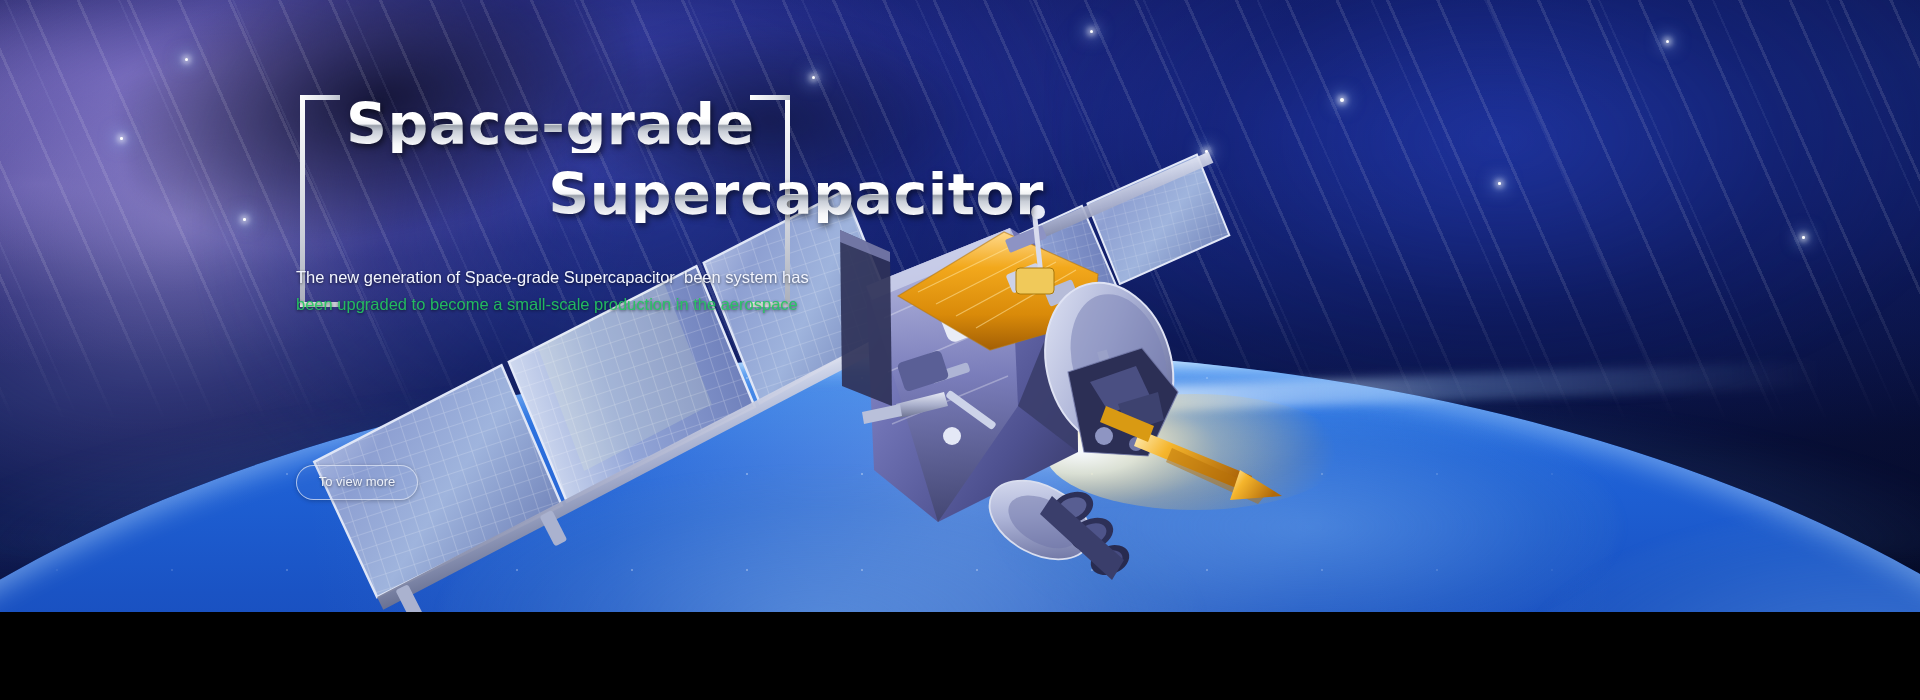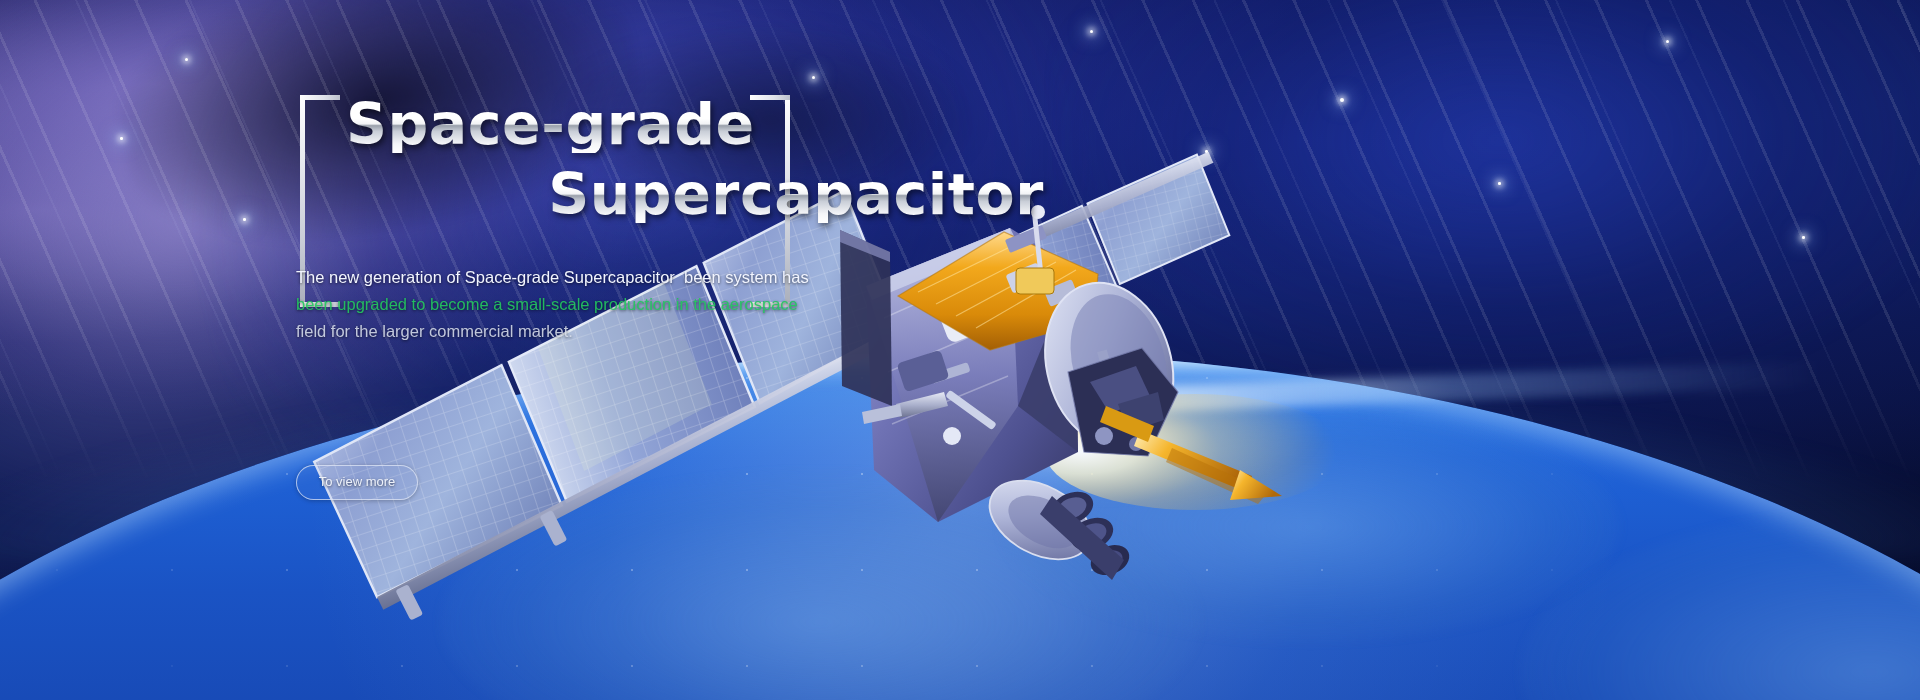--- a/index.html
+++ b/index.html
@@ -7,21 +7,21 @@
     padding: 0;
     background: #000;
   }
   body {
     font-family: "Liberation Sans", sans-serif;
   }
 
   .hero-banner {
     position: relative;
     width: 1920px;
-    height: 700px;
+    height: 612px;
     overflow: hidden;
     background: #050a28;
     user-select: none;
   }
 
   
   .space-bg {
     position: absolute;
     inset: 0;
     background:
@@ -560,19 +560,18 @@
     </div>
 
     <div class="headline">
       <h1 class="headline-line l1">Space-grade</h1>
       <h1 class="headline-line l2">Supercapacitor</h1>
     </div>
 
     <div class="paragraph">
       <span class="pline">The new generation of Space-grade Supercapacitor  been system has</span>
       <span class="pline dim">been upgraded to become a small-scale production in the aerospace</span>
-      <span class="pline dim2">field for the larger commercial market.</span>
     </div>
 
     <div class="view-more-btn">To view more</div>
   </div>
 
 </div>
 
 </body></html>

